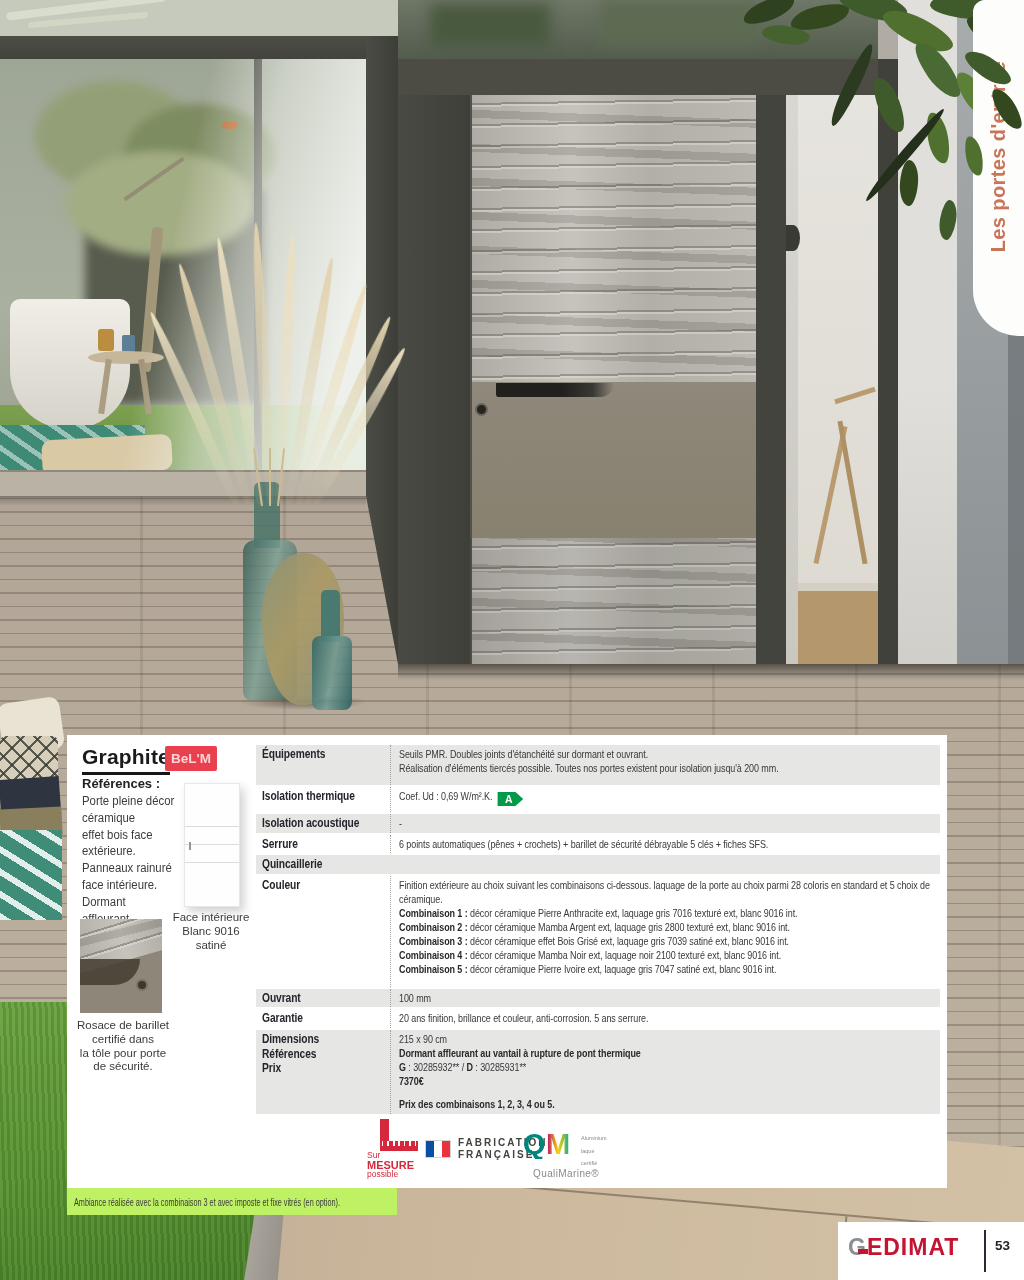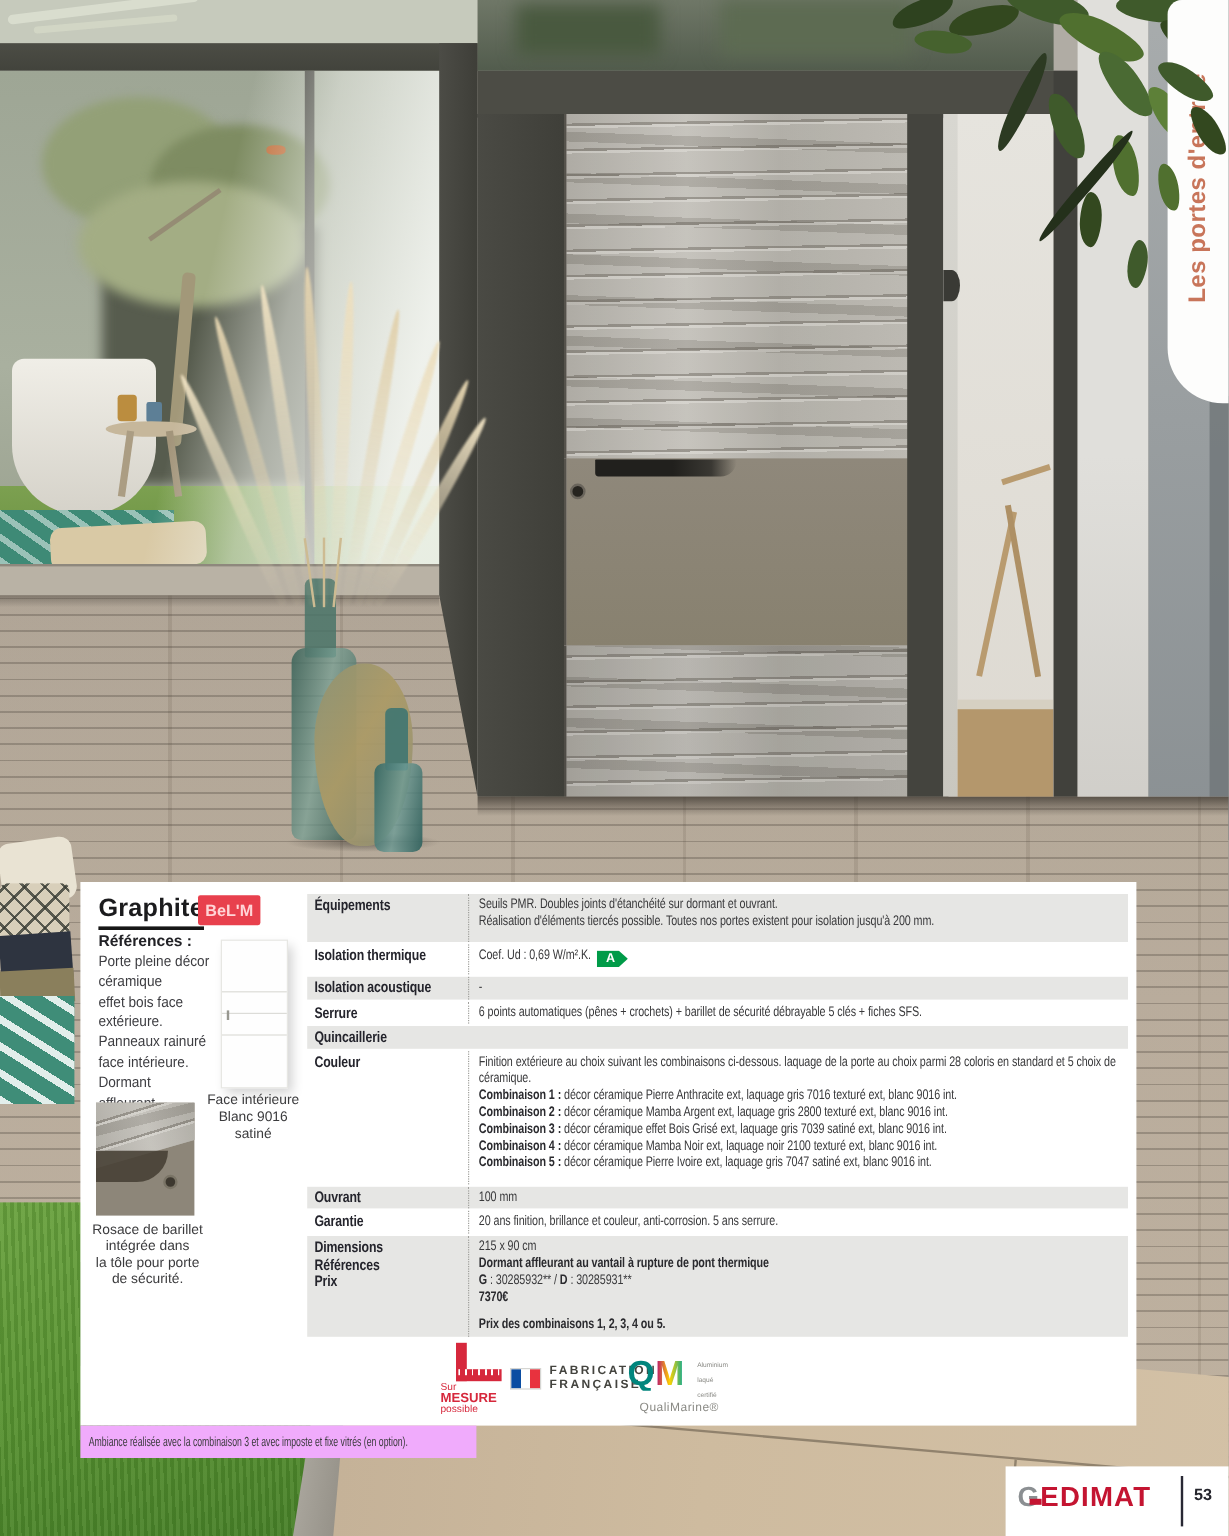--- a/index.html
+++ b/index.html
@@ -146,21 +146,21 @@
   .m0,.m2{font-size:8.5px;}
   .m1{font-size:11px;font-weight:bold;}
   #fab{left:358px;top:402px;display:flex;gap:7px;align-items:center;}
   #flag{width:24px;height:16px;border:1px solid #d5d5d2;background:linear-gradient(90deg,#0b4da2 0 33%,#fff 33% 66%,#e8323e 66%);}
   .fline{font-size:10px;font-weight:bold;letter-spacing:2px;color:#44443f;line-height:11.5px;}
   #quali{left:456px;top:394px;width:120px;}
   #qmRow{display:flex;align-items:flex-start;}
   .qside{font-size:5.5px;color:#8a8a85;line-height:6.5px;margin-top:6px;}
   #qmName{font-size:10px;color:#8a8a85;letter-spacing:.4px;margin:1px 0 0 10px;}
   
-  #captionBox{left:67px;top:1188px;width:330px;height:27px;background:#f0abfc;z-index:10;display:flex;align-items:center;padding:0 7px;box-sizing:border-box;}
+  #captionBox{left:67px;top:1188px;width:330px;height:27px;background:#bef264;z-index:10;display:flex;align-items:center;padding:0 7px;box-sizing:border-box;}
   .capIn{font-size:11px;white-space:nowrap;width:152%;transform:scaleX(.66);transform-origin:0 50%;color:#3a3a3c;}
   #footerBox{left:838px;top:1222px;width:186px;height:58px;background:#fff;z-index:11;}
   #gedimat{left:10px;top:12px;font-size:23px;font-weight:800;letter-spacing:1px;color:var(--gedred);}
   #gedimat .g{color:#8b8f92;position:relative;}
   #gedimat .g::after{content:'';position:absolute;right:-1px;bottom:6px;width:10px;height:5px;background:var(--gedred);}
   #fdiv{left:146px;top:8px;height:42px;border-left:2px solid #282834;}
   #fpage{left:157px;top:16px;font-size:13.5px;font-weight:bold;color:#24242c;}
 </style>
 </head>
 <body>
@@ -307,21 +307,21 @@
         <div class="capline">Blanc 9016</div>
         <div class="capline">satiné</div>
       </div>
     <div class="s" id="ros">
       <div class="wood" id="rosWood"></div>
       <div id="rosRecess"></div>
       <div id="rosKey"></div>
     </div>
     <div class="s" id="rosCap">
         <div class="capline">Rosace de barillet</div>
-        <div class="capline">intégrée dans</div>
+        <div class="capline">certifié dans</div>
         <div class="capline">la tôle pour porte</div>
         <div class="capline">de sécurité.</div>
       </div>
     <div class="s" id="table">
         <div class="trow shaded">
           <div class="tlabel">
             <div class="lin">
               <div class="llin">Équipements</div>
             </div>
           </div>

